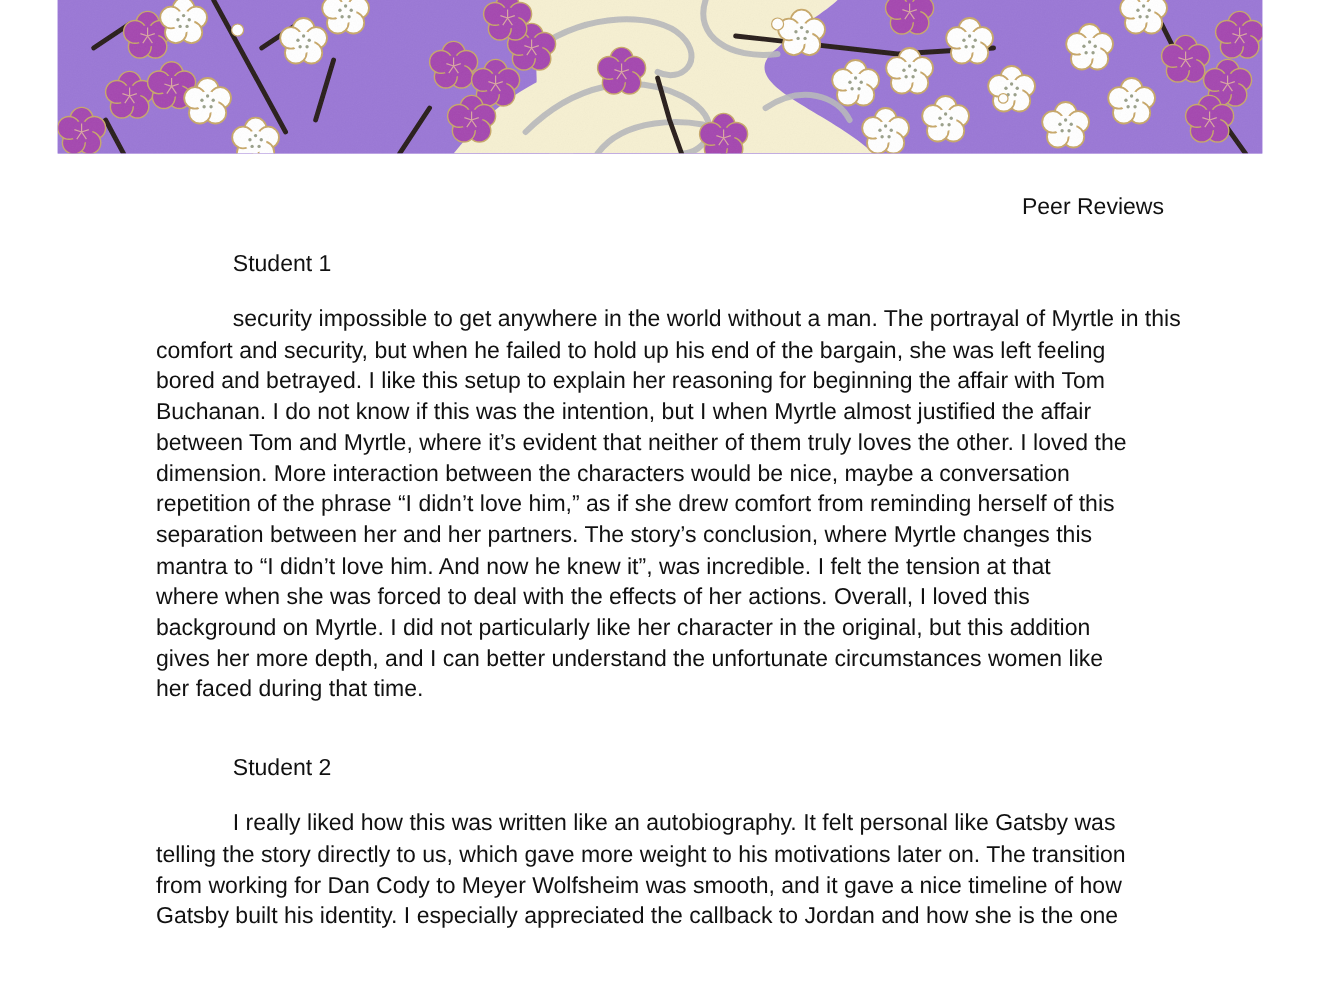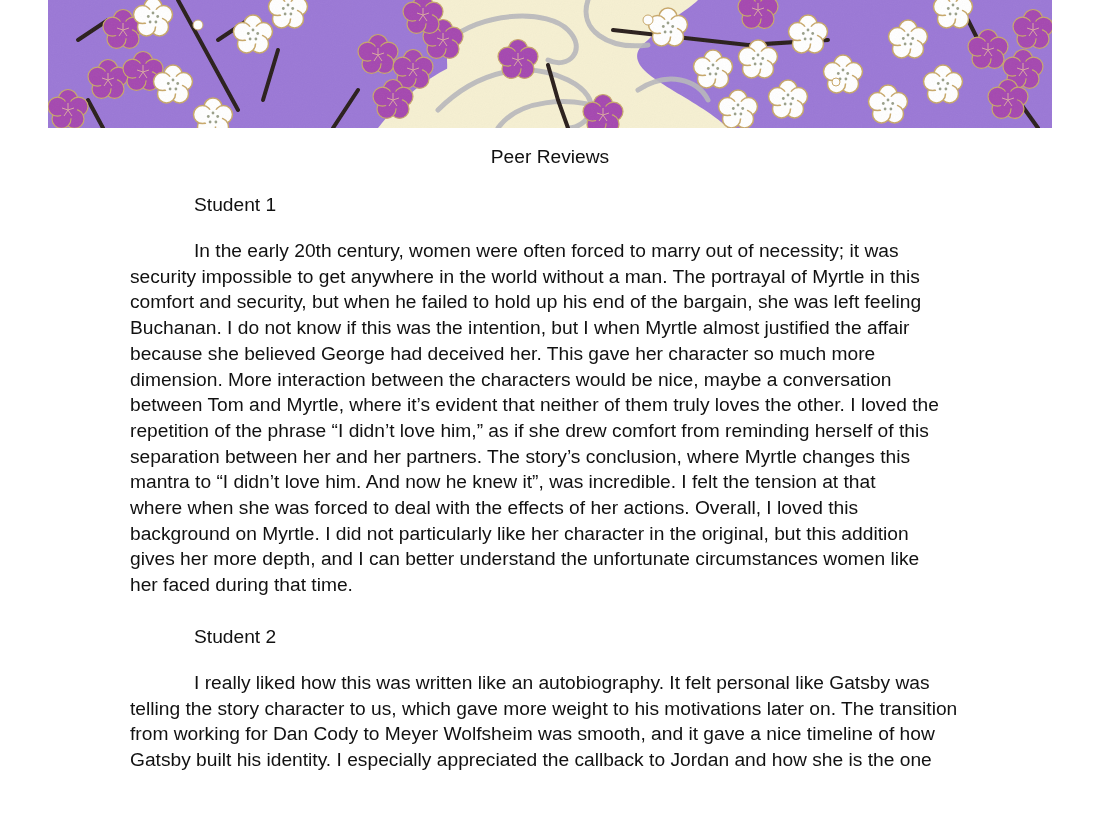--- a/index.html
+++ b/index.html
@@ -27,39 +27,39 @@
   .banner svg { display: block; }
   .doc {
     position: absolute;
     left: 130px;
     top: 140px;
     width: 850px;
     font-size: 19.2px;
     line-height: 25.7px;
   }
   .title {
-    text-align: center;
-    margin: 4px 0 0 0;
+    text-align: right;
+    margin: 20px 0 0 0;
     height: 26px;
     line-height: 26px;
     padding-left: 0px;
     width: 840px;
   }
   .student-label {
     margin: 22px 0 0 64px;
     line-height: 26px;
   }
   .para {
     margin: 20px 0 0 0;
     text-indent: 64px;
   }
   .line { display: block; white-space: nowrap; }
   .para .line:first-child { padding-left: 64px; }
   .para { text-indent: 0; }
-  .student-2 { margin-top: 26px; }
+  .student-2 { margin-top: 40px; }
 </style>
 </head>
 <body>
 
 <div class="banner">
   <svg width="1004" height="128" viewBox="0 0 1004 128" xmlns="http://www.w3.org/2000/svg">
     <defs>
       <filter id="grain">
         <feTurbulence type="fractalNoise" baseFrequency="0.9" numOctaves="2" result="n"></feTurbulence>
         <feColorMatrix type="saturate" values="0"></feColorMatrix>
@@ -157,36 +157,35 @@
 
     <rect x="0" y="0" width="1004" height="128" fill="#000" filter="url(#grain)" opacity="0.5"></rect>
   </svg>
 </div>
 
 <div class="doc">
   <div class="title">Peer Reviews</div>
 
   <div class="student-label">Student 1</div>
   <div class="para">
-    <span class="line">In the early 20th century, women were often forced to marry out of necessity; it was</span>
     <span class="line">security impossible to get anywhere in the world without a man. The portrayal of Myrtle in this</span>
     <span class="line">comfort and security, but when he failed to hold up his end of the bargain, she was left feeling</span>
+    <span class="line">bored and betrayed. I like this setup to explain her reasoning for beginning the affair with Tom</span>
     <span class="line">Buchanan. I do not know if this was the intention, but I when Myrtle almost justified the affair</span>
-    <span class="line">because she believed George had deceived her. This gave her character so much more</span>
+    <span class="line">between Tom and Myrtle, where it’s evident that neither of them truly loves the other. I loved the</span>
     <span class="line">dimension. More interaction between the characters would be nice, maybe a conversation</span>
-    <span class="line">between Tom and Myrtle, where it’s evident that neither of them truly loves the other. I loved the</span>
     <span class="line">repetition of the phrase “I didn’t love him,” as if she drew comfort from reminding herself of this</span>
     <span class="line">separation between her and her partners. The story’s conclusion, where Myrtle changes this</span>
     <span class="line">mantra to “I didn’t love him. And now he knew it”, was incredible. I felt the tension at that</span>
     <span class="line">where when she was forced to deal with the effects of her actions. Overall, I loved this</span>
     <span class="line">background on Myrtle. I did not particularly like her character in the original, but this addition</span>
     <span class="line">gives her more depth, and I can better understand the unfortunate circumstances women like</span>
     <span class="line">her faced during that time.</span>
   </div>
 
   <div class="student-label student-2">Student 2</div>
   <div class="para">
     <span class="line">I really liked how this was written like an autobiography. It felt personal like Gatsby was</span>
-    <span class="line">telling the story character to us, which gave more weight to his motivations later on. The transition</span>
+    <span class="line">telling the story directly to us, which gave more weight to his motivations later on. The transition</span>
     <span class="line">from working for Dan Cody to Meyer Wolfsheim was smooth, and it gave a nice timeline of how</span>
     <span class="line">Gatsby built his identity. I especially appreciated the callback to Jordan and how she is the one</span>
   </div>
 </div>
 
 </body></html>

